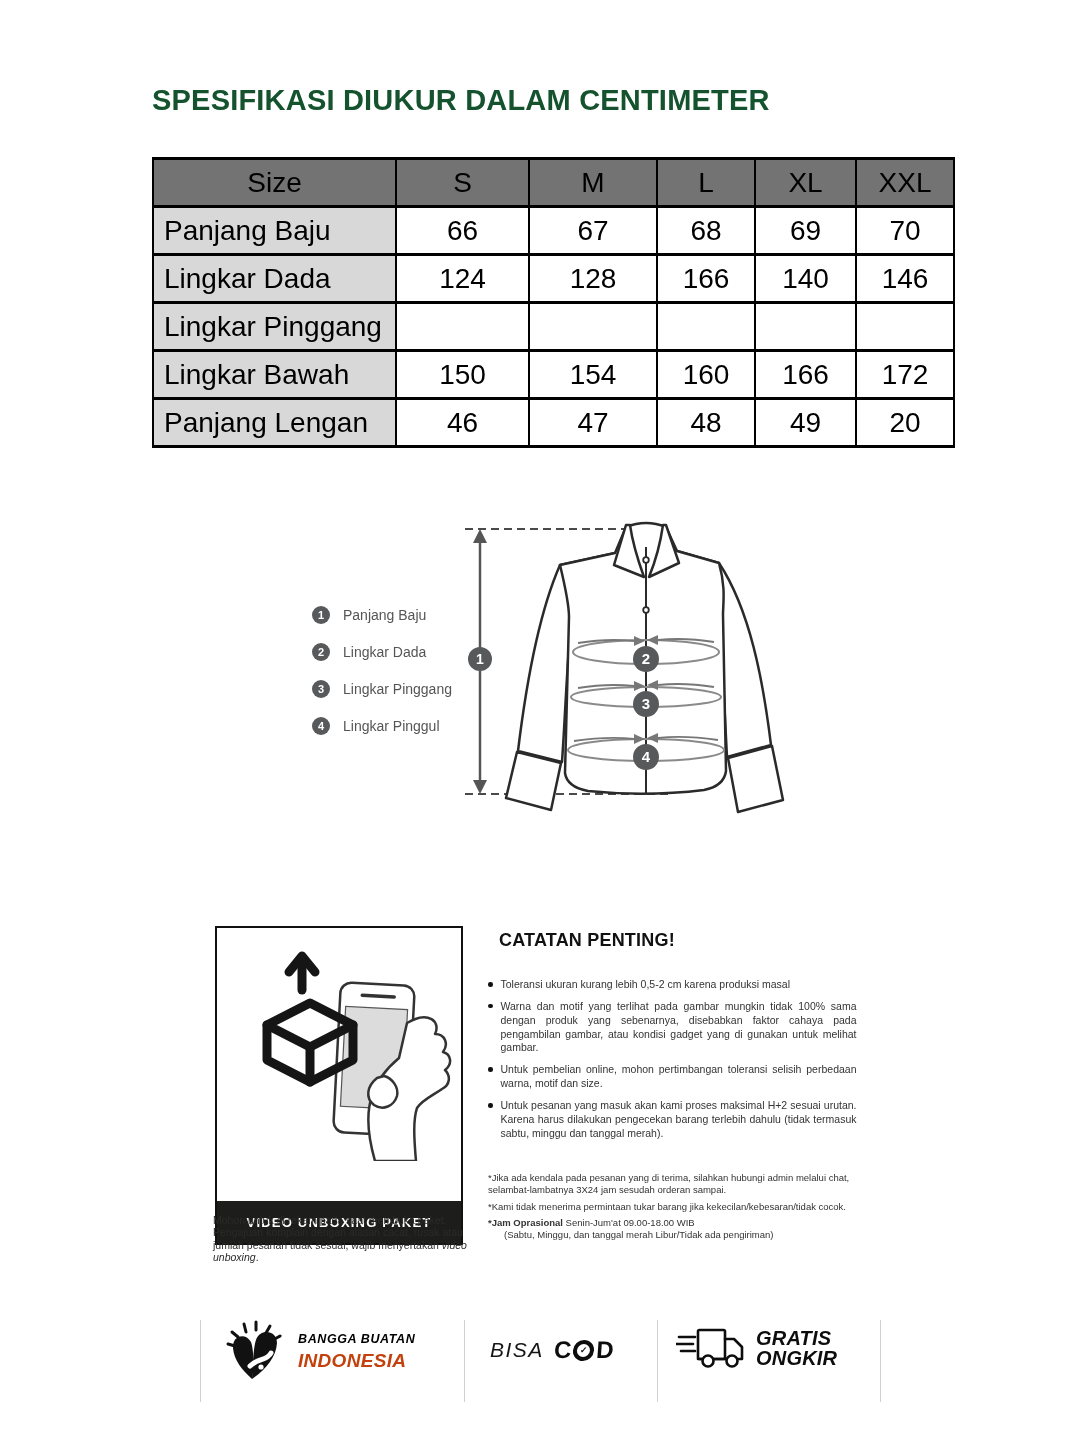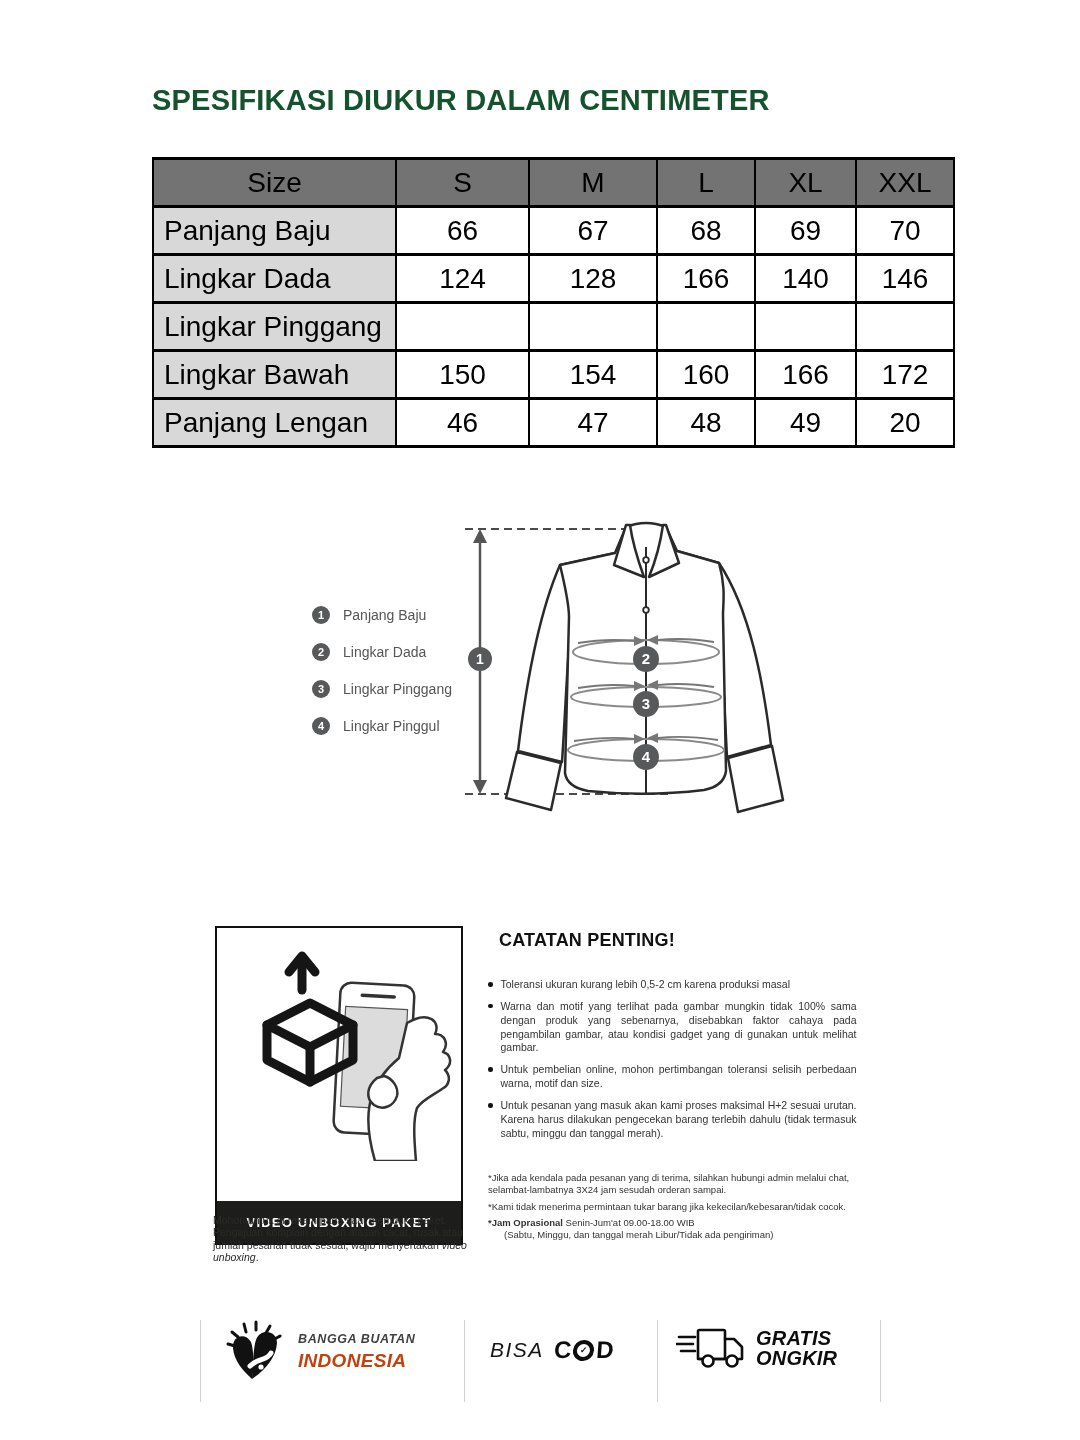--- a/index.html
+++ b/index.html
@@ -46,21 +46,21 @@
 
   .footnotes { left:488px; top:1172px; width:396px; font-size:9.5px; line-height:1.3; color:#333; }
   .fn { margin-bottom:4px; }
   .fn b { font-weight:bold; }
   .fn-sub { padding-left:4px;margin-left:12px; }
 
   
   .fdiv { width:1px; background:#d2d2d2; top:1320px; height:82px; }
   .badge1 { left:220px; top:1320px; display:flex; align-items:center; gap:12px; }
   .badge1-text { display:flex; flex-direction:column; justify-content:center; }
-  .b1l1 { font-size:12.5px; font-weight:bold; font-style:italic; letter-spacing:.6px; color:#404040; }
+  .b1l1 { font-size:12.5px; font-weight:bold; font-style:italic; letter-spacing:.6px; color:#000000; }
   .b1l2 { font-size:19px; font-weight:700; font-style:italic; letter-spacing:.3px; color:#c2410c; margin-top:4px; }
   .badge2 { left:490px; top:1336px; display:flex; align-items:center; gap:10px; }
   .bisa { font-size:21px; font-weight:300; font-style:italic; letter-spacing:1.5px; color:#151515; }
   .cod { display:flex; align-items:center; gap:1px; transform:skewX(-4deg); }
   .cod-letter { font-size:24px; font-weight:900; color:#0d0d0d; }
   .cod-o { width:21px; height:21px; border-radius:50%; background:#0d0d0d; display:flex; align-items:center; justify-content:center; margin:0 1px; }
   .cod-o-in { width:13px; height:13px; border-radius:50%; background:#fff; color:#0d0d0d; font-size:9px; font-weight:bold;
     display:flex; align-items:center; justify-content:center; }
   .badge3 { left:676px; top:1326px; display:flex; align-items:center; gap:10px; }
   .b3text { display:flex; flex-direction:column; }

